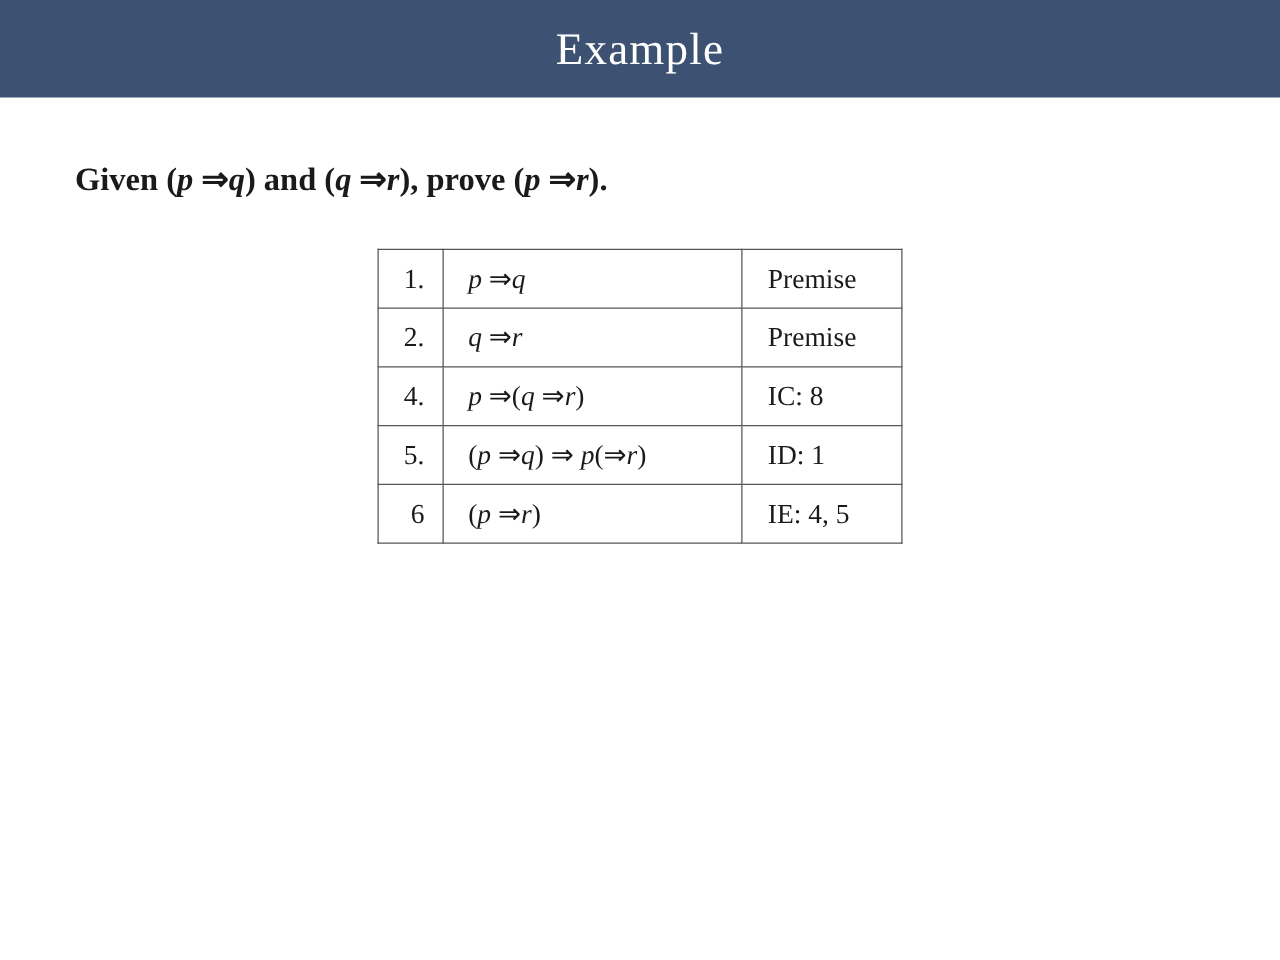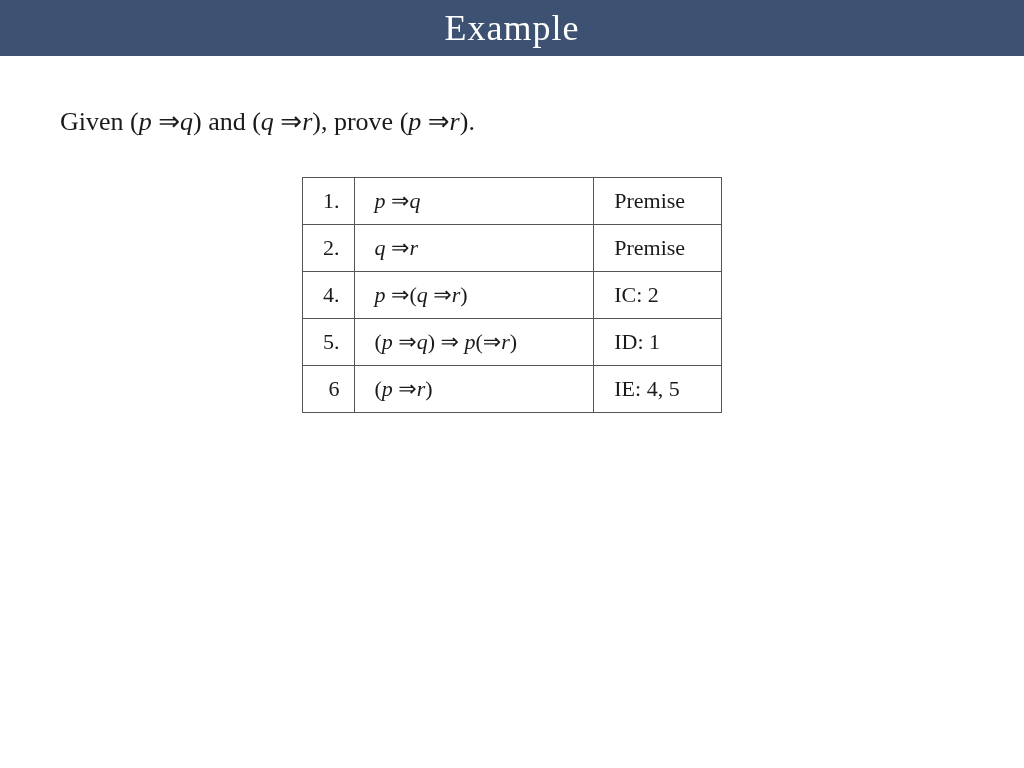--- a/index.html
+++ b/index.html
@@ -12,39 +12,40 @@
       width: 1024px;
       height: 768px;
       background: #ffffff;
       font-family: Georgia, 'Times New Roman', serif;
       overflow: hidden;
     }
 
     .header {
       background: #3d5272;
       width: 100%;
-      padding: 7px 0;
+      padding: 18px 0;
       text-align: center;
     }
 
     .header-title {
       color: #ffffff;
       font-size: 36px;
       font-weight: normal;
       letter-spacing: 1px;
     }
 
     .content {
       padding: 50px 60px 40px 60px;
     }
 
     .given-text {
       font-size: 26px;
       margin-bottom: 40px;
       color: #1a1a1a;
+      font-weight: bold;
     }
 
     .given-text em {
       font-style: italic;
     }
 
     .proof-table-wrapper {
       display: flex;
       justify-content: center;
     }
@@ -101,21 +102,21 @@
           <td>Premise</td>
         </tr>
         <tr>
           <td>2.</td>
           <td><em>q</em> ⇒<em>r</em></td>
           <td>Premise</td>
         </tr>
         <tr>
           <td>4.</td>
           <td><em>p</em> ⇒(<em>q</em> ⇒<em>r</em>)</td>
-          <td>IC: 2</td>
+          <td>IC: 8</td>
         </tr>
         <tr>
           <td>5.</td>
           <td>(<em>p</em> ⇒<em>q</em>) ⇒ <em>p</em>(⇒<em>r</em>)</td>
           <td>ID: 1</td>
         </tr>
         <tr>
           <td>6</td>
           <td>(<em>p</em> ⇒<em>r</em>)</td>
           <td>IE: 4, 5</td>

